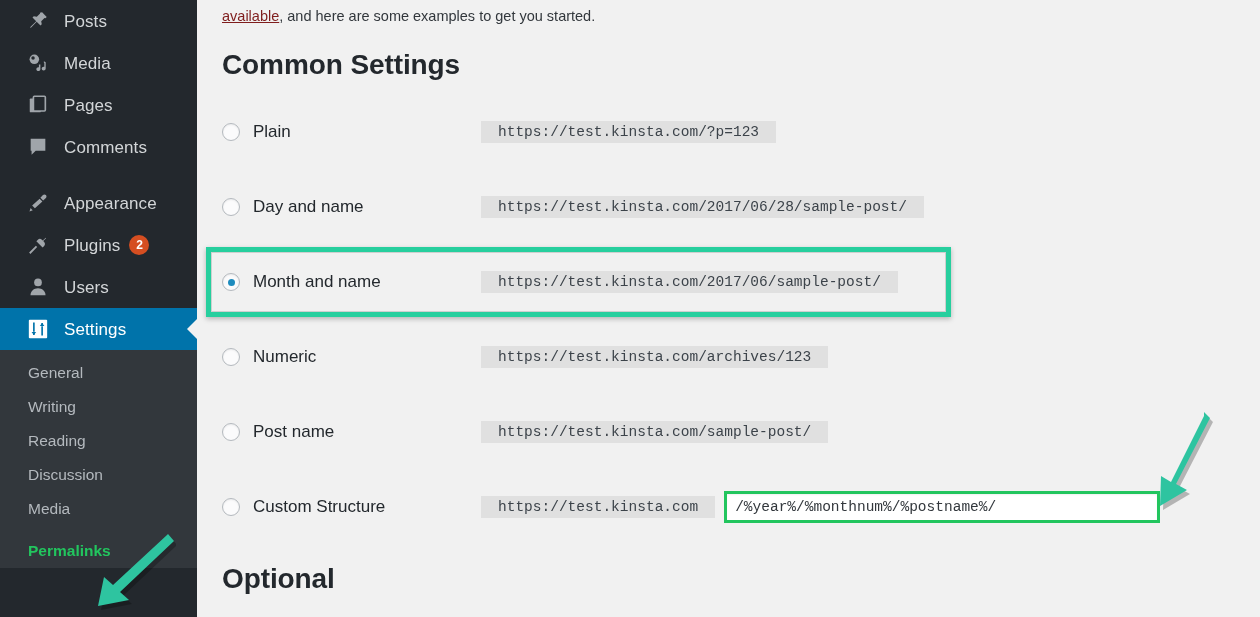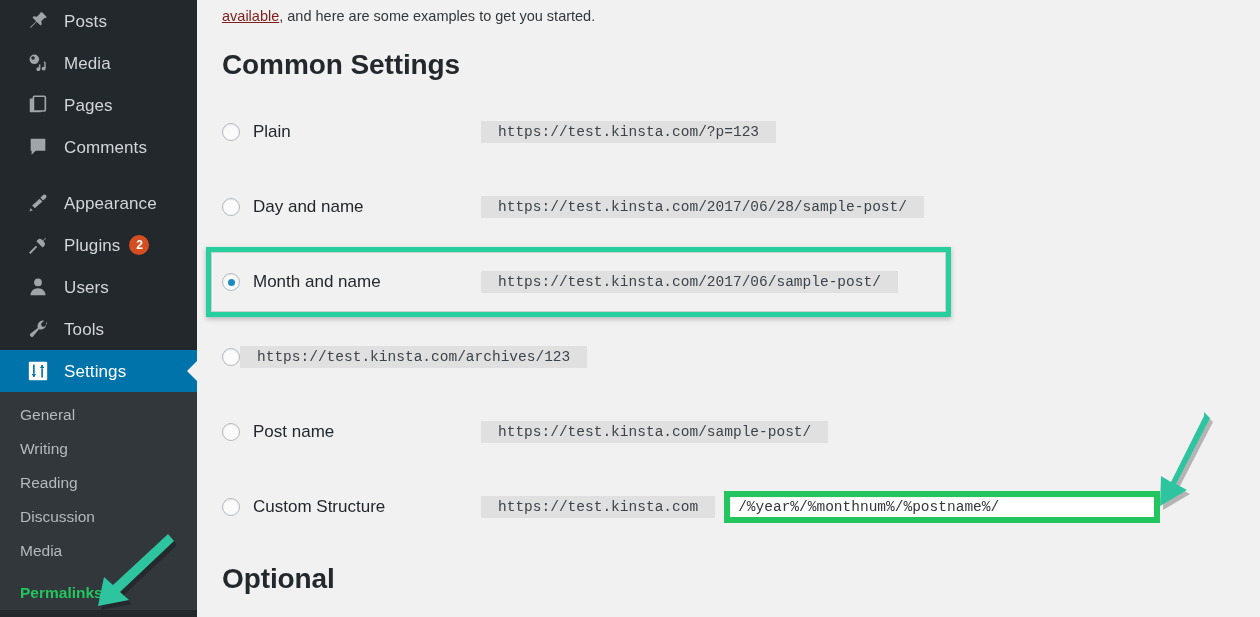--- a/index.html
+++ b/index.html
@@ -54,21 +54,21 @@
     display: inline-flex; align-items: center; justify-content: center;
     min-width: 20px; height: 20px;
     border-radius: 10px;
     background: #d54e21;
     color: #ffffff;
     font-size: 12px; font-weight: 600;
     margin-left: 9px;
     padding: 0 6px;
     line-height: 1;
   }
-  #submenu { background: #32373c; padding: 6px 0 0 8px; }
+  #submenu { background: #32373c; padding: 6px 0 0 16px; }
   .sub-item {
     display: block;
     height: 34px; line-height: 34px;
     padding-left: 12px;
     color: #b4b9be;
     font-size: 15.5px;
     white-space: nowrap;
   }
   .sub-item.current { color: #22c55e; font-weight: bold; margin-top: 8px; }
 
@@ -130,21 +130,21 @@
     font-family: "Liberation Mono", "DejaVu Sans Mono", monospace;
     font-size: 14.5px;
     padding: 3px 17px;
     white-space: nowrap;
     border-radius: 0;
   }
   #custom-input {
     margin-left: 9px;
     width: 436px;
     height: 32px;
-    border: 6px solid #22c55e;
+    border: 3px solid #22c55e;
     background: #ffffff;
     font-family: "Liberation Mono", "DejaVu Sans Mono", monospace;
     font-size: 14.5px;
     color: #32373c;
     padding: 0 8px;
     box-shadow: 0 1px 2px rgba(0,0,0,.06) inset;
     outline: none;
   }
 
   
@@ -236,28 +236,20 @@
     <div class="menu-item">
       <span class="mi-icon">
         <svg width="22" height="22" viewBox="0 0 24 24">
             <circle cx="12" cy="7" r="4.2"></circle>
             <path d="M3.8 21c0-4.5 3.7-7.6 8.2-7.6s8.2 3.1 8.2 7.6H3.8z"></path>
           </svg>
       </span>
       <span class="mi-label">Users</span>
     </div>
 
-    <div class="menu-item">
-      <span class="mi-icon">
-        <svg width="22" height="22" viewBox="0 0 24 24">
-            <path d="M21 6.5a6 6 0 01-8 5.7l-6.2 7.6a2 2 0 11-2.8-2.8l7.7-6.2A6 6 0 0118.6 3l-3.3 3.3.8 2.6 2.6.8L22 6.4c-.3-1.3-1-2.5-1-2.5V6.5z"></path>
-          </svg>
-      </span>
-      <span class="mi-label">Tools</span>
-    </div>
 
     <div class="menu-item active">
       <span class="mi-icon">
         <svg width="22" height="22" viewBox="0 0 24 24">
             <rect x="2" y="2" width="20" height="20" rx="1" fill="#ffffff"></rect>
             <path d="M7.5 5v10M7.5 18.6V16M16.5 19V9M16.5 5.4V8" stroke="#0073aa" stroke-width="1.8" fill="none"></path>
             <path d="M5 15.3h5l-2.5 3.3-2.5-3.3z" fill="#0073aa"></path>
             <path d="M14 8.7h5l-2.5-3.3L14 8.7z" fill="#0073aa"></path>
           </svg>
       </span>
@@ -300,20 +292,21 @@
     </div>
 
     <div class="opt-row" style="top:267px">
       <span class="radio checked"></span>
       <span class="opt-label">Month and name</span>
       <code class="url">https://test.kinsta.com/2017/06/sample-post/</code>
     </div>
 
     <div class="opt-row" style="top:342px">
       <span class="radio"></span>
+      <span class="opt-label">Numeric</span>
       <code class="url">https://test.kinsta.com/archives/123</code>
     </div>
 
     <div class="opt-row" style="top:417px">
       <span class="radio"></span>
       <span class="opt-label">Post name</span>
       <code class="url">https://test.kinsta.com/sample-post/</code>
     </div>
 
     <div class="opt-row" style="top:492px">

